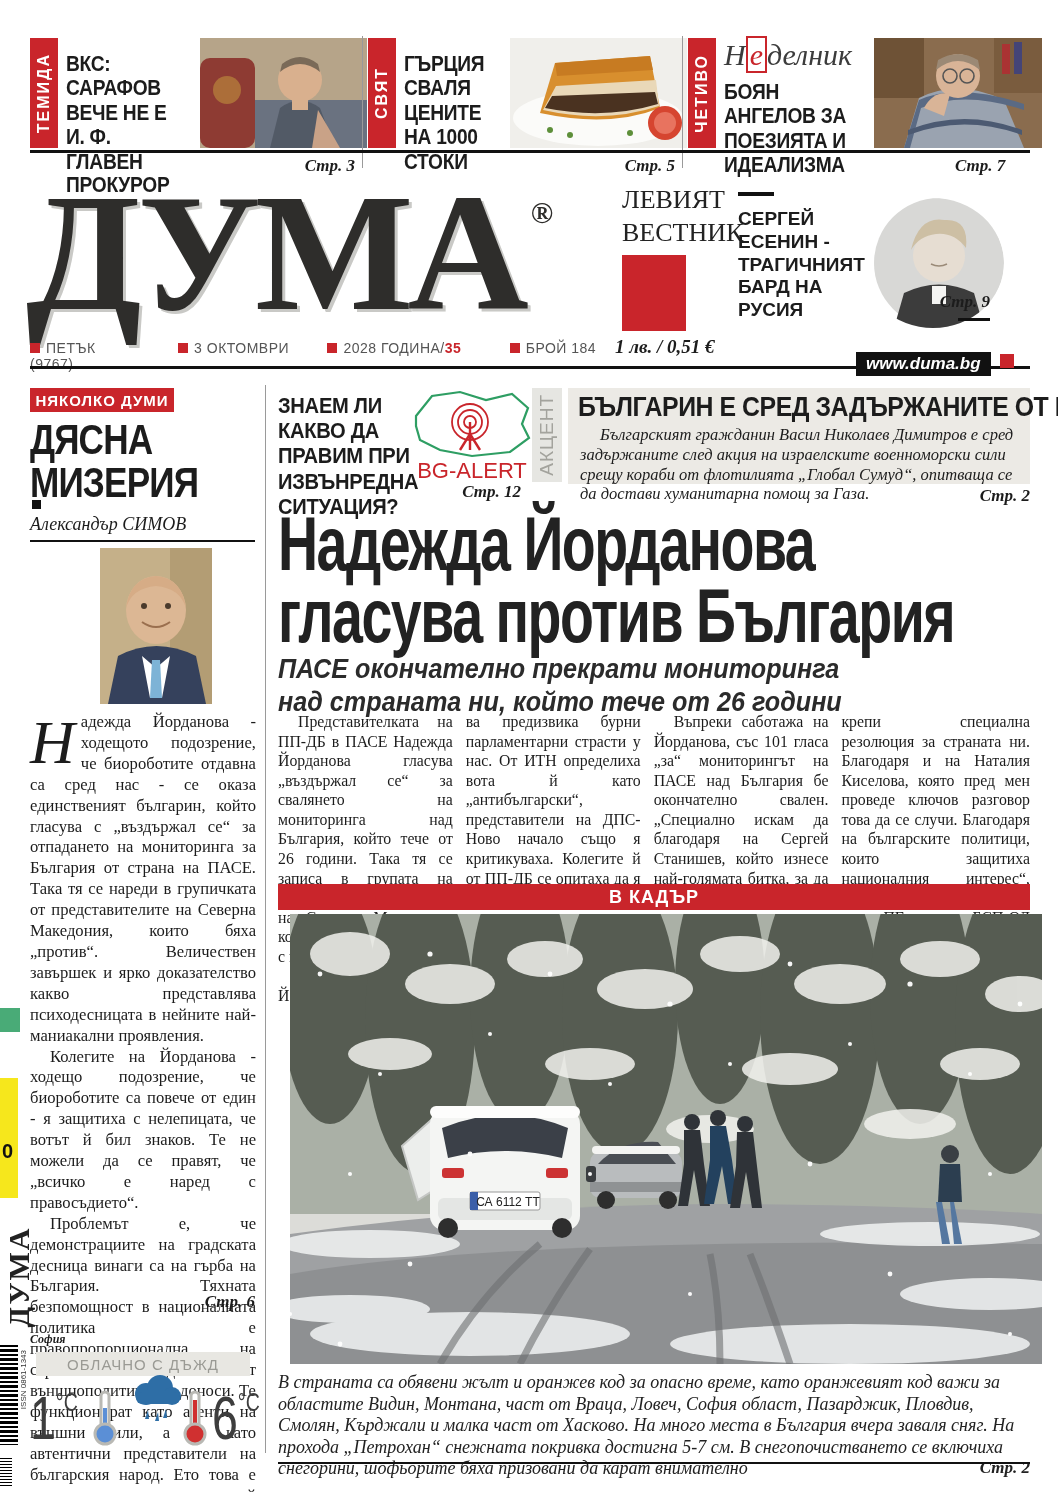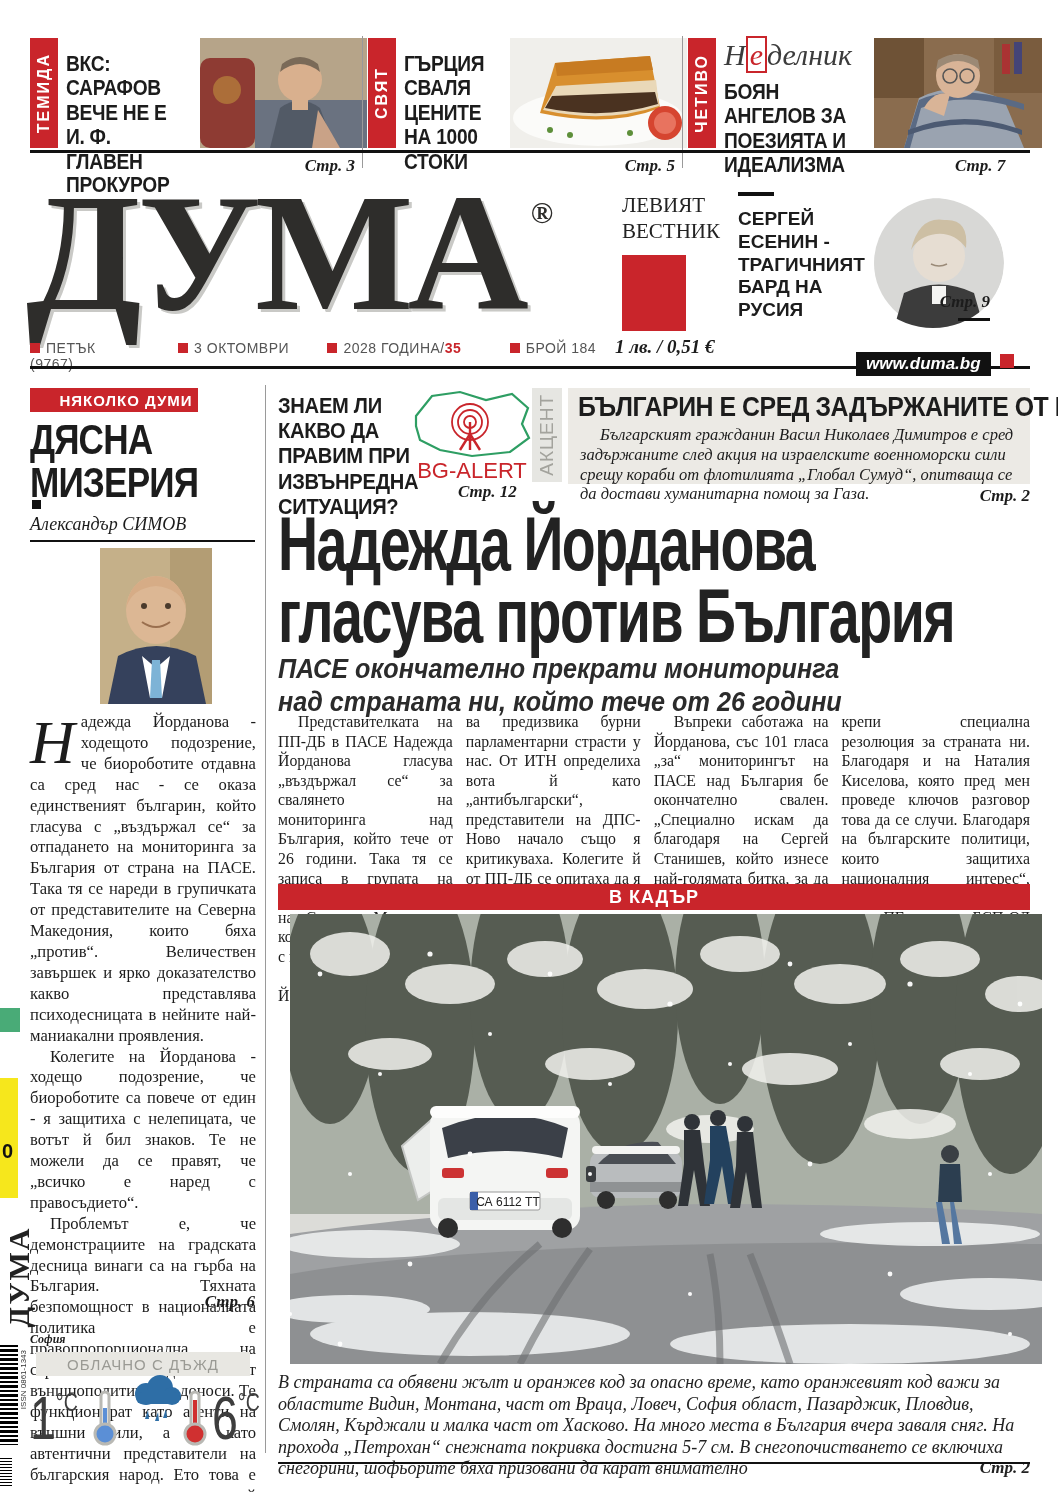--- a/index.html
+++ b/index.html
@@ -103,21 +103,21 @@
   </div>
 
   <div class="abs grayline" style="left:362px;top:36px;width:1px;height:132px;"></div>
   <div class="abs grayline" style="left:682px;top:36px;width:1px;height:132px;"></div>
   <div class="abs rule" style="left:30px;top:150px;width:1000px;height:3px;"></div>
   <div class="abs page-ref" style="left:280px;top:156px;width:75px;text-align:right;">Стр. 3</div>
   <div class="abs page-ref" style="left:600px;top:156px;width:75px;text-align:right;">Стр. 5</div>
   <div class="abs page-ref" style="left:955px;top:156px;width:75px;text-align:left;">Стр. 7</div>
 
   <div class="abs" style="left:26px;top:168px;font-weight:bold;font-size:168px;line-height:1;letter-spacing:-6px;color:#2e2d2b;text-shadow:3px 3px 0 #c9c9c6;"><span>ДУМА</span><span style="font-size:30px;letter-spacing:0;vertical-align:top;position:relative;top:30px;left:8px;text-shadow:none;">®</span></div>
-  <div class="abs" style="left:622px;top:192px;font-size:21px;line-height:1.25;color:#222;">
+  <div class="abs" style="left:622px;top:184px;font-size:26px;line-height:1.25;color:#222;">
       <div>ЛЕВИЯТ</div>
       <div>ВЕСТНИК</div>
     </div>
   <div class="abs" style="left:622px;top:255px;width:64px;height:76px;background:#c9252b;"></div>
 
   <div class="abs rule" style="left:738px;top:192px;width:36px;height:4px;"></div>
   <div class="abs sans" style="left:738px;top:208px;width:132px;font-weight:bold;font-size:19px;line-height:1.2;">СЕРГЕЙ ЕСЕНИН - ТРАГИЧНИЯТ БАРД НА РУСИЯ</div>
   <div class="abs photo" style="left:862px;top:198px;width:130px;height:130px;border-radius:50%;">
     <svg width="130" height="130" viewBox="0 0 130 130">
       <circle cx="65" cy="65" r="65" fill="#d8d8d6"></circle>
@@ -136,21 +136,21 @@
     <span class="red-sq"></span><span>ПЕТЪК</span>
     <span style="margin-left:34px;padding-left:44px;"><span class="red-sq"></span><span>3 ОКТОМВРИ</span></span>
     <span style="margin-left:34px;"><span class="red-sq"></span><span>2028 ГОДИНА/</span><span style="color:#c9252b;font-weight:bold;">35</span></span>
     <span style="margin-left:44px;"><span class="red-sq"></span><span>БРОЙ 184 (9767)</span></span>
   </div>
   <div class="abs" style="left:615px;top:336px;font-weight:bold;font-style:italic;font-size:19px;">1 лв. / 0,51 €</div>
   <div class="abs rule" style="left:30px;top:366px;width:1000px;height:3px;"></div>
   <div class="abs" style="left:856px;top:352px;background:#111;color:#fff;font-weight:bold;font-style:italic;font-size:17px;font-family:'Liberation Sans',sans-serif;padding:2px 10px;"><span>www.duma.bg</span></div>
   <div class="abs" style="left:1000px;top:354px;width:14px;height:14px;background:#c9252b;"></div>
 
-  <div class="abs bar-red" style="left:30px;top:388px;width:144px;height:24px;font-size:15px;padding-left:24px;">
+  <div class="abs bar-red" style="left:30px;top:388px;width:144px;height:24px;font-size:15px;">
       <span>НЯКОЛКО ДУМИ</span>
     </div>
   <div class="abs sans" style="left:30px;top:418px;width:240px;font-weight:bold;font-size:40px;line-height:1.02;letter-spacing:-1px;"><span class="cond" style="transform:scale(0.88,1.05);">ДЯСНА МИЗЕРИЯ</span></div>
   <div class="abs" style="left:32px;top:500px;width:9px;height:9px;background:#111;"></div>
   <div class="abs" style="left:30px;top:514px;font-style:italic;font-size:18px;">Александър СИМОВ</div>
   <div class="abs rule" style="left:30px;top:540px;width:225px;height:2px;"></div>
   <div class="abs photo" style="left:88px;top:548px;width:112px;height:156px;">
     <svg width="112" height="156" viewBox="0 0 112 156">
       <rect width="112" height="156" fill="#c5b089"></rect>
       <rect x="70" y="0" width="42" height="156" fill="#b39d74"></rect>
@@ -215,21 +215,21 @@
       <path d="M8,30 L24,10 L52,6 L78,14 L104,8 L120,22 L114,38 L121,52 L102,66 L64,70 L32,64 L12,54 L8,40 Z" fill="none" stroke="#2e9e63" stroke-width="2.2"></path>
       <g stroke="#c9252b" fill="none" stroke-width="1.8">
         <circle cx="62" cy="36" r="6"></circle>
           <circle cx="62" cy="36" r="12"></circle>
           <circle cx="62" cy="36" r="18"></circle>
       </g>
       <path d="M62,36 L62,64 M62,48 L52,64 M62,48 L72,64" stroke="#c9252b" stroke-width="2.4"></path>
       <text x="64" y="92" text-anchor="middle" font-family="Liberation Sans,sans-serif" font-size="22" fill="#c9252b">BG-ALERT</text>
     </svg>
   </div>
-  <div class="abs page-ref" style="left:458px;top:482px;width:80px;">Стр. 12</div>
+  <div class="abs page-ref" style="left:441px;top:482px;width:80px;text-align:right;">Стр. 12</div>
 
   <div class="abs" style="left:532px;top:388px;width:30px;height:94px;background:#e6e6e2;display:flex;align-items:center;justify-content:center;">
     <span class="sans" style="writing-mode:vertical-rl;transform:rotate(180deg);color:#a3a39d;font-size:19px;letter-spacing:1px;">АКЦЕНТ</span>
   </div>
 
   <div class="abs" style="left:568px;top:388px;width:462px;height:96px;background:#eceae5;">
     <div class="sans" style="margin:4px 10px 2px;font-weight:bold;font-size:27px;letter-spacing:-0.5px;"><span class="cond" style="transform:scaleX(0.92);white-space:nowrap;">БЪЛГАРИН Е СРЕД ЗАДЪРЖАНИТЕ ОТ ИЗРАЕЛ</span></div>
     <div style="margin:0 12px;font-style:italic;font-size:16.5px;line-height:1.2;text-indent:20px;">Българският гражданин Васил Николаев Димитров е сред задържаните след акция на израелските военноморски сили срещу кораби от флотилията „Глобал Сумуд“, опитваща се да достави хуманитарна помощ за Газа.</div>
   </div>
   <div class="abs page-ref" style="left:955px;top:486px;width:75px;text-align:right;">Стр. 2</div>

